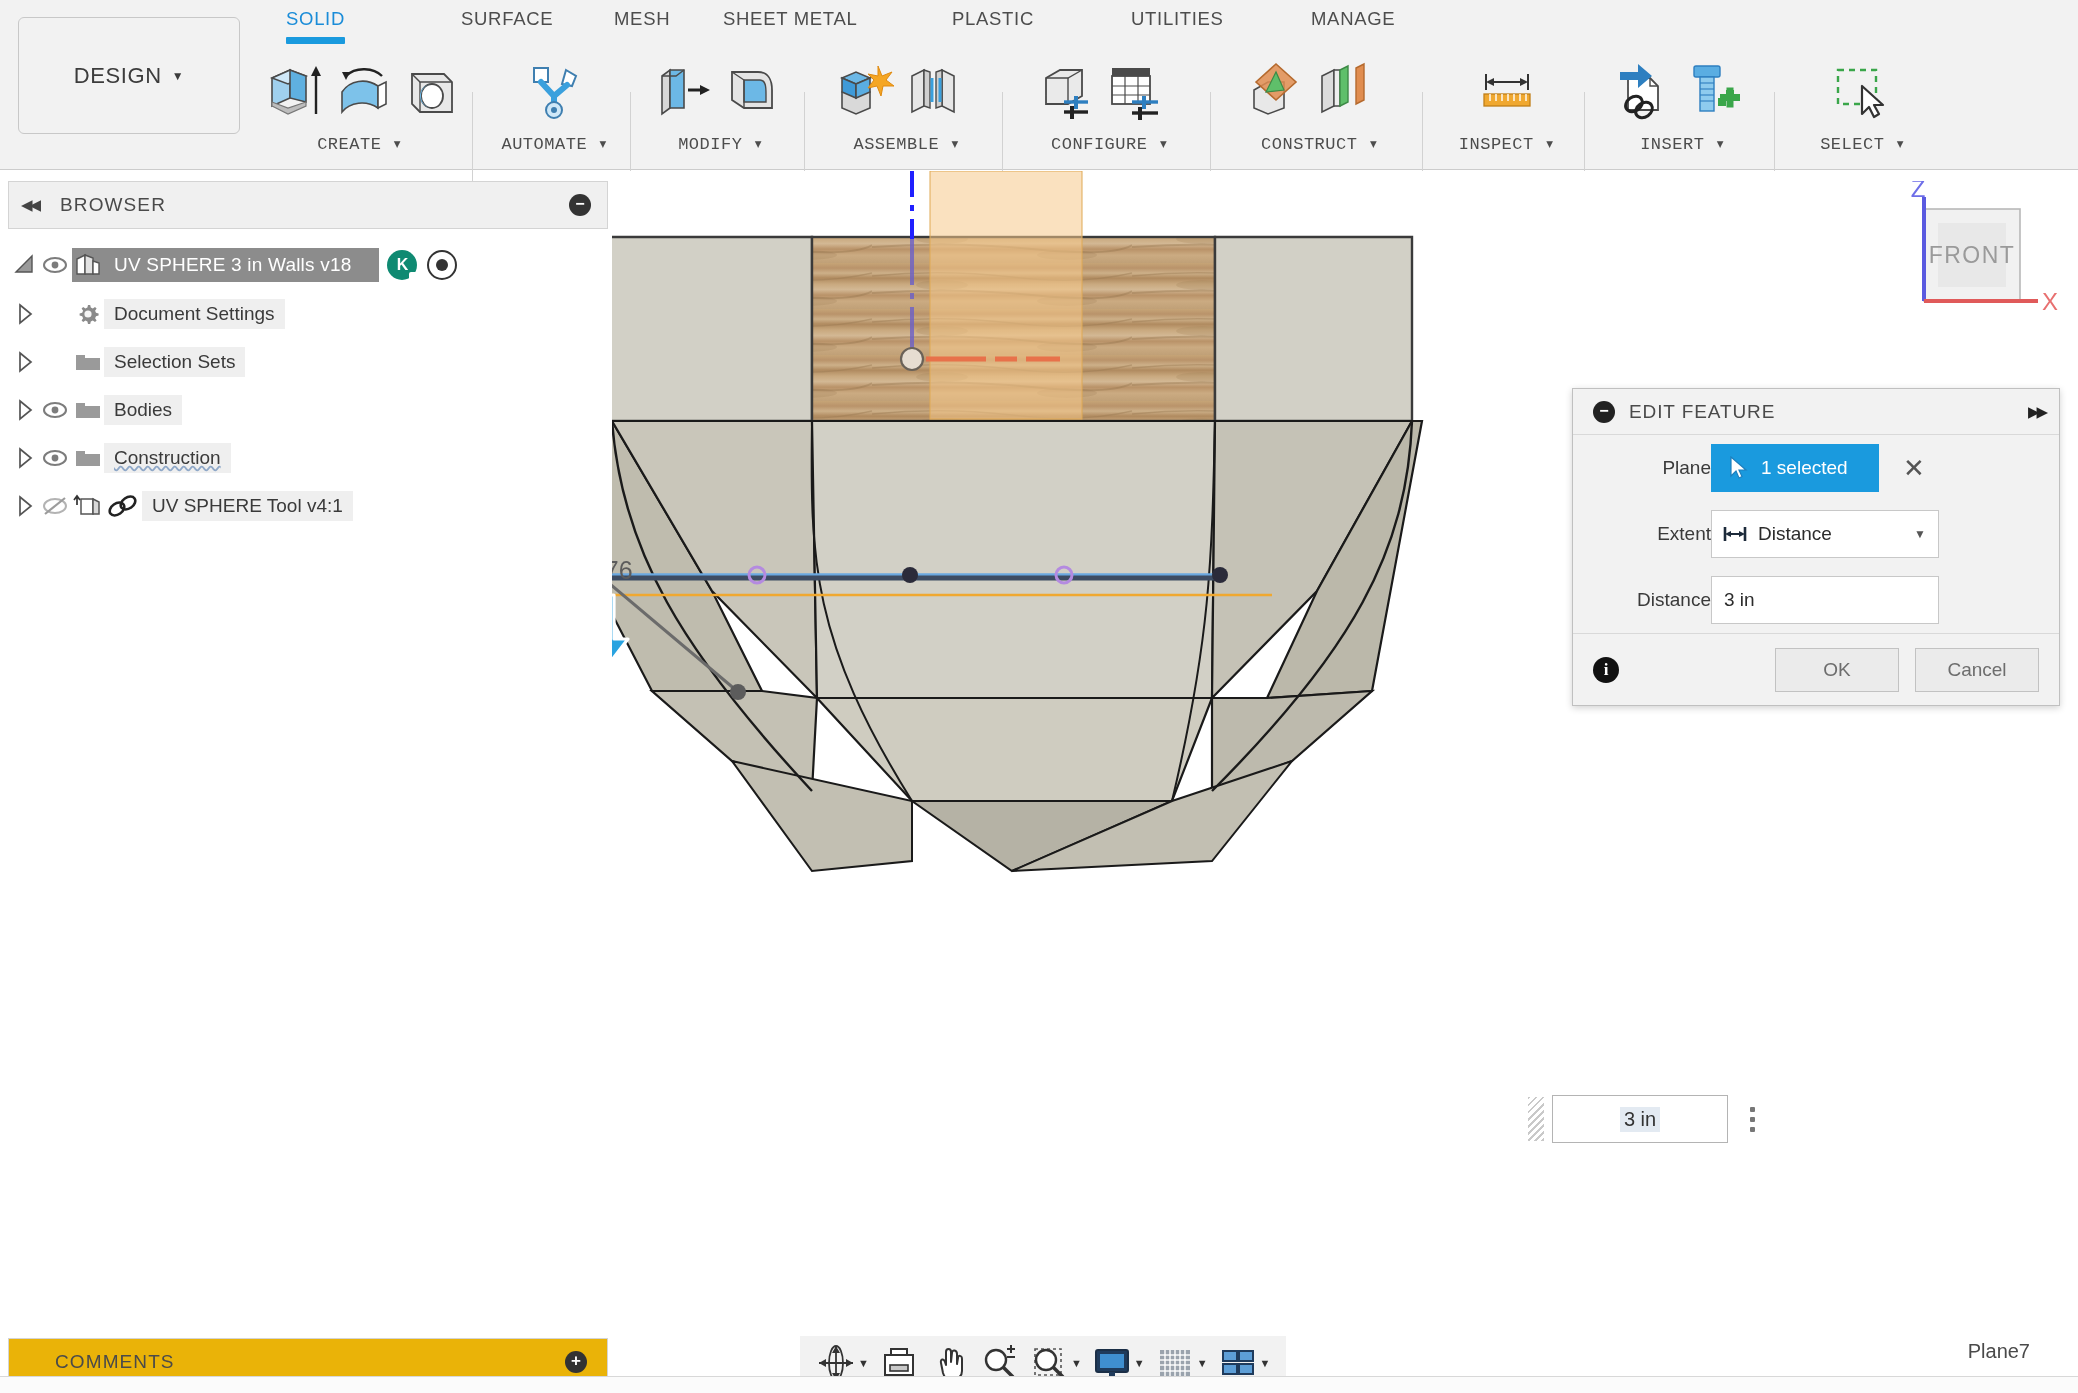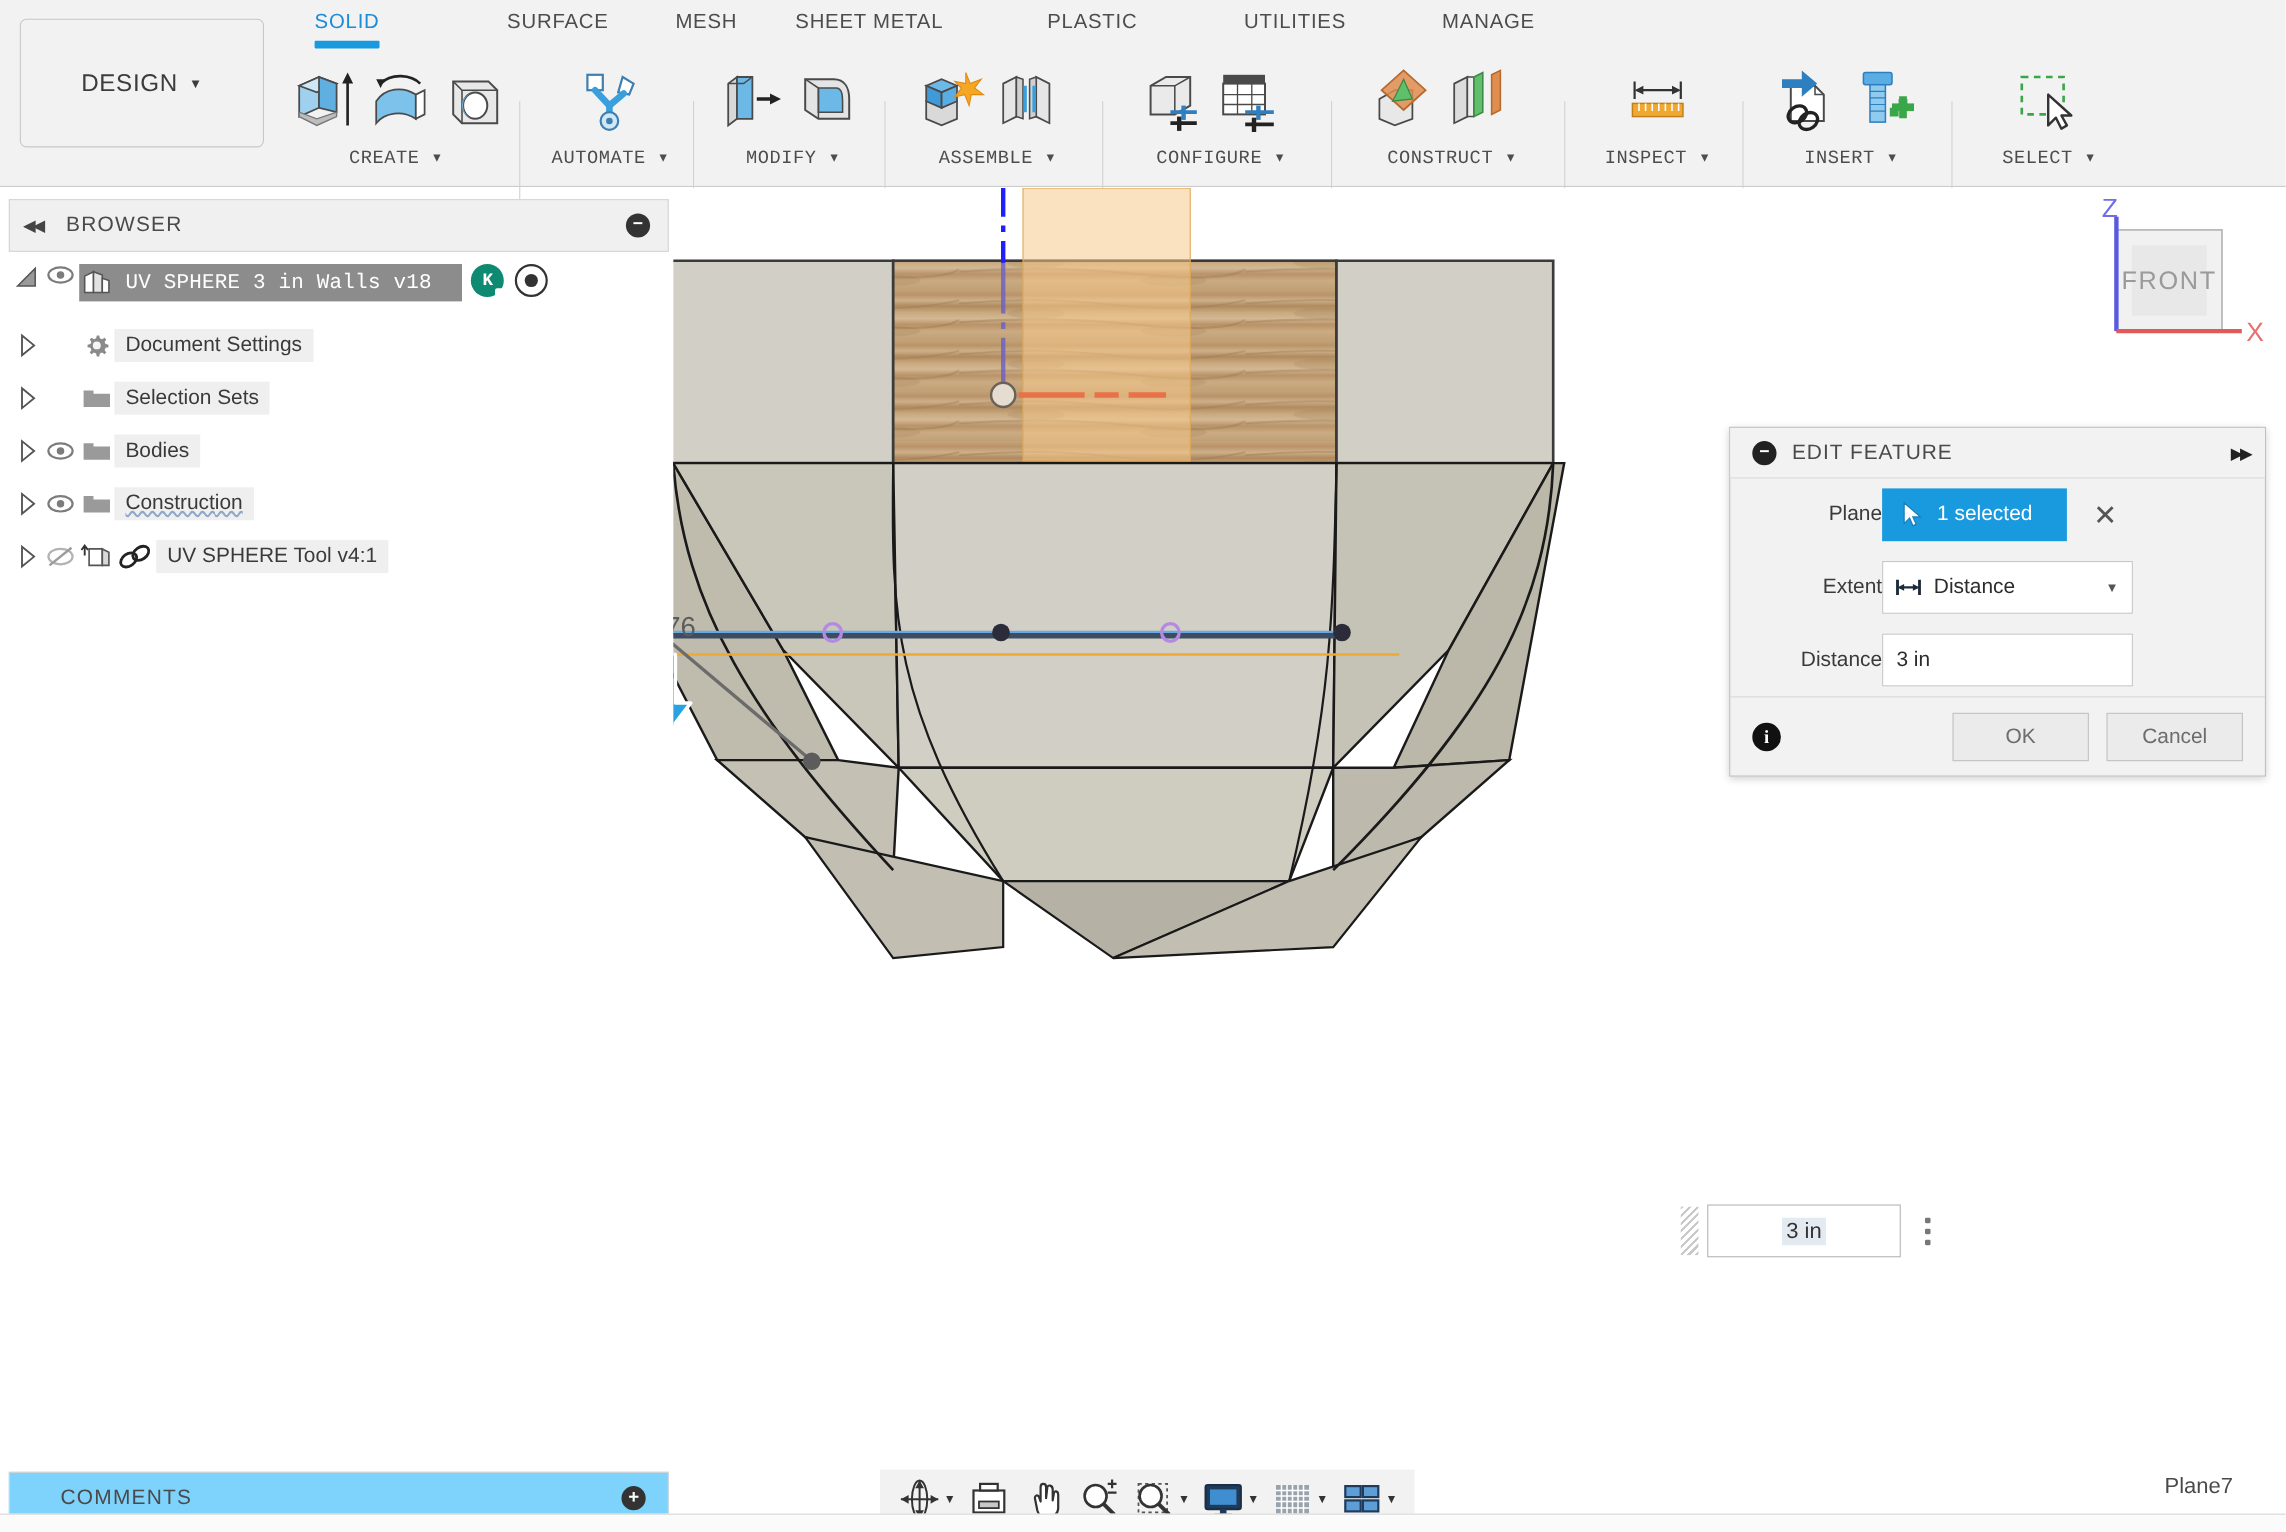--- a/index.html
+++ b/index.html
@@ -49,21 +49,21 @@
     display:flex; align-items:center; justify-content:center; }
   .arrow svg { display:block; }
   .eye { width:34px; flex:none; display:flex; align-items:center; justify-content:center;
     cursor:pointer; }
   .folder { width:32px; flex:none; display:flex; align-items:center; justify-content:center; }
   .tlabel { font-size:19px; color:#3a3a3a; padding:4px 10px; background:#efefef;
     white-space:nowrap; cursor:pointer; }
   .tlabel.squiggle { text-decoration: underline; text-decoration-style: wavy;
     text-decoration-color:#8fa8c8; }
 
-  .root-row { height:50px; display:flex; align-items:flex-start;font-family:Liberation Mono, monospace; }
+  .root-row { height:50px; display:flex; align-items:center; }
   .root-chip { display:flex; align-items:center; background:#8c8c8c; height:34px;
     padding-right:14px; cursor:pointer; }
   .root-chip .rlabel { font-size:19px; color:#ffffff; padding:0 14px 0 10px;
     letter-spacing:.2px; white-space:nowrap; }
   .badge-k { width:30px; height:30px; border-radius:50%; background:#0f8a72;
     color:#fff; font-size:16px; font-weight:bold; display:flex; align-items:center;
     justify-content:center; margin-left:8px; cursor:pointer; position:relative; }
   .badge-k::after{content:"";position:absolute;right:-1px;bottom:-1px;width:9px;height:9px;
     background:#fff;border-radius:2px;}
   .dot-target { width:30px; height:30px; border-radius:50%; border:2.5px solid #333;
@@ -122,21 +122,21 @@
   #manip .mbox { width:176px; height:48px; background:#fff; border:1px solid #b4b4b4;
     display:flex; align-items:center; justify-content:center; font-size:20px;
     color:#333; cursor:text; }
   #manip .mbox span { background:#e3eaf2; padding:1px 4px; }
   #manip .kebab { width:36px; display:flex; flex-direction:column; align-items:center;
     gap:5px; margin-left:6px; cursor:pointer; }
   #manip .kebab i { width:5px; height:5px; background:#777; border-radius:1px; display:block; }
 
   
   #comments { position:absolute; left:8px; top:1338px; width:600px; height:48px;
-    background:#7dd3fc; border:1px solid #d4d4d4; display:flex; align-items:center; }
+    background:#eab308; border:1px solid #d4d4d4; display:flex; align-items:center; }
   #comments .ctitle { margin-left:46px; font-size:19px; color:#4a4a4a; letter-spacing:1.1px; }
   #comments .plus { position:absolute; right:20px; width:22px; height:22px;
     border-radius:50%; background:#333; color:#fff; font-size:17px; line-height:20px;
     text-align:center; font-weight:bold; cursor:pointer; }
 
   #navbar { position:absolute; left:800px; top:1336px; height:54px; background:#f2f2f2;
     display:flex; align-items:center; padding:0 12px; gap:2px; }
   .nbtn { width:48px; height:48px; display:flex; align-items:center;
     justify-content:center; cursor:pointer; }
   .nc { font-size:11px; color:#333; margin-left:-4px; margin-right:4px; cursor:pointer; }

